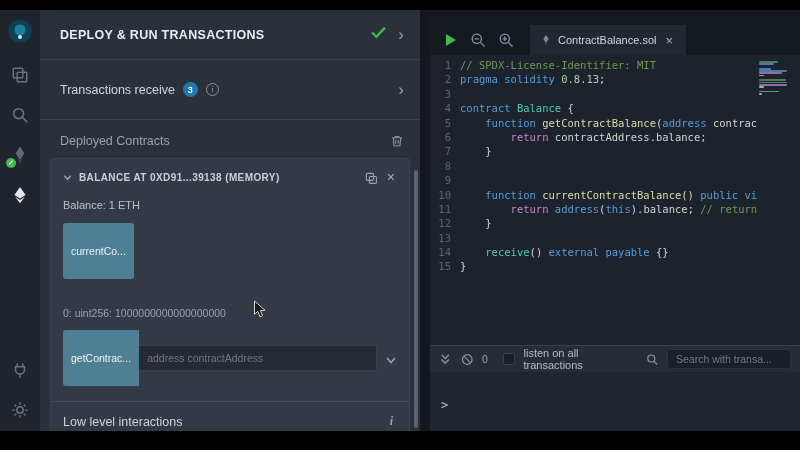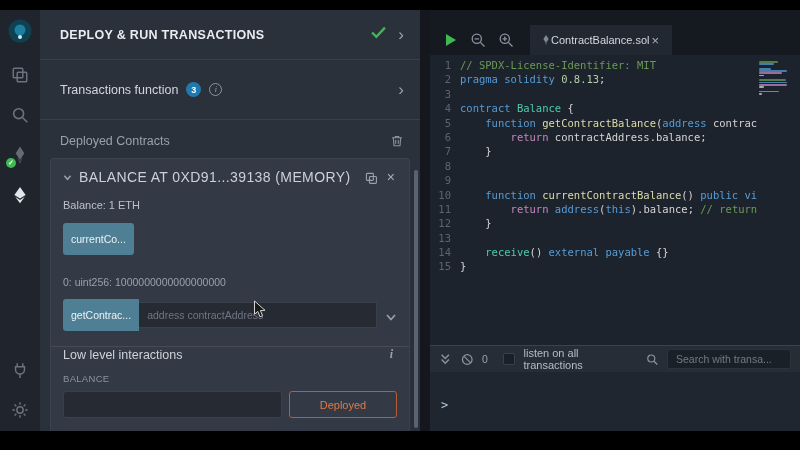--- a/index.html
+++ b/index.html
@@ -46,42 +46,42 @@
 
   .dc-row { display:flex; align-items:flex-start; padding:14px 16px 8px 8px;margin-left:12px; }
   .dc-row .lbl { flex:1; font-size:12.5px; color:#9aa1ac; }
   .trash { width:14px; height:14px; color:#8b93a0; cursor:pointer; }
   .trash svg { width:100%; height:100%; }
 
   .card { margin:2px 10px 0; background:#333945; border:1px solid rgba(255,255,255,.05);
           border-radius:4px; padding:9px 12px 14px; }
   .card-head { display:flex; align-items:center; gap:7px; }
   .card-head .acc svg { width:9px; height:9px; color:#9aa2ae; }
-  .card-head .ttl { flex:1; font-size:14px; font-weight:normal; letter-spacing:.4px; color:#ccd1d9; }
+  .card-head .ttl { flex:1; font-size:10px; font-weight:bold; letter-spacing:.4px; color:#ccd1d9; }
   .mini-icon { width:13px; height:13px; color:#9aa2ae; cursor:pointer; }
   .mini-icon svg { width:100%; height:100%; }
   .xclose { color:#aab0ba; font-size:14px; line-height:1; cursor:pointer; padding:0 2px; }
 
   .balance { margin-top:13px; font-size:11px; color:#bcc1c9; }
   .btn-teal { display:inline-block; background:#4e7f95; color:#eef2f5; font-size:10.5px;
-              padding:10px 8px; border-radius:3px; min-width:66px; text-align:center;
+              padding:22px 8px; border-radius:3px; min-width:66px; text-align:center;
               border:none; cursor:pointer; font-family:inherit; }
   .cur-btn { margin-top:12px; }
-  .output { margin-top:21px; font-size:10.5px; color:#9aa1ac; }
+  .output { margin-top:28px; font-size:10.5px; color:#9aa1ac; }
   .get-row { margin-top:11px; display:flex; align-items:center; }
   .get-row .btn-teal { border-radius:3px 0 0 3px; flex:none; }
   .addr-input { flex:1; height:26px; background:#262b33; border:1px solid #3a4049;
                 border-left:none; color:#d2d6dd; font-size:10.5px; padding:0 8px;
                 font-family:inherit; }
   .addr-input::placeholder { color:#6f7682; }
   .dd-chev { width:12px; height:12px; color:#9aa2ae; margin-left:8px; cursor:pointer; flex:none; }
   .dd-chev svg { width:100%; height:100%; }
 
   .card-div { border-top:1px solid rgba(255,255,255,.09); margin:15px -12px 0; }
-  .lli-row { display:flex; align-items:center; }
+  .lli-row { display:flex; align-items:center; margin-top:12px; }
   .lli-row .ttl { flex:1; font-size:12.5px; color:#ced3da; }
   .lli-i { font-family:"Liberation Serif",serif; font-style:italic; font-weight:bold;
            font-size:12px; color:#9aa2ae; padding:0 4px; }
   .calldata { margin-top:11px; font-size:9.5px; letter-spacing:.3px; color:#8b93a0; }
   .transact-row { margin-top:7px; display:flex; gap:7px; }
   .calldata-input { flex:1; height:27px; background:#262b33; border:1px solid #3a4049;
                     border-radius:3px; color:#d2d6dd; font-size:10.5px; padding:0 8px; }
   .transact-btn { width:108px; height:27px; background:transparent; border:1px solid #b85c3a;
                   border-radius:3px; color:#e07a45; font-size:11px; cursor:pointer;
                   font-family:inherit; }
@@ -90,21 +90,21 @@
 
   .panel-gap { width:10px; background:#14181e; flex:none; }
 
   
   .editor-area { flex:1; display:flex; flex-direction:column; background:#1d232c; min-width:0; }
   .tabbar { height:45px; background:#151a21; display:flex; align-items:flex-end; flex:none; }
   .tools { display:flex; align-items:center; height:30px; padding:0 12px; gap:12px; }
   .tool-icon { width:16px; height:16px; color:#8b93a0; cursor:pointer; }
   .tool-icon svg { width:100%; height:100%; }
   .tool-icon.play { color:#3fb950; }
-  .tab { height:30px; display:flex; align-items:center; background:#222831;
+  .tab { height:30px; display:flex; align-items:center; gap:7px; background:#222831;
          padding:0 11px; font-size:11px; color:#d3d7dd; cursor:pointer; margin-left:4px; }
   .tab .ficon { width:10px; height:10px; color:#8b93a0; }
   .tab .ficon svg { width:100%; height:100%; }
   .tab .xclose { font-size:13px; }
 
   .editor { flex:1; position:relative; overflow:hidden; padding-top:3px;
             font-family:"DejaVu Sans Mono", monospace; font-size:10.5px; line-height:14.4px; }
   .code-line { display:flex; height:14.4px; white-space:pre; }
   .ln { width:30px; padding-right:9px; text-align:right; color:#5b6472; flex:none; }
   .lt { white-space:pre; }
@@ -192,21 +192,21 @@
         <h1>DEPLOY &amp; RUN TRANSACTIONS</h1>
         <span class="ck">
           <svg viewBox="0 0 14 12" fill="none" stroke="#3fb950" stroke-width="2.2">
             <polyline points="1,6 5,10 13,1.5"></polyline>
           </svg>
         </span>
         <span class="chev">›</span>
       </header>
 
       <div class="tx-row">
-        <span>Transactions function</span>
+        <span>Transactions receive</span>
         <span class="badge">3</span>
         <span class="info-i">i</span>
         <span class="chev">›</span>
       </div>
 
       <div class="dc-row">
         <span class="lbl">Deployed Contracts</span>
         <span class="trash">
           <svg viewBox="0 0 14 14" fill="none" stroke="currentColor" stroke-width="1.1">
             <path d="M2 3.8h10M5.3 3.8V2.5h3.4v1.3M3.3 3.8l.7 8h6l.7-8M5.7 6v3.8M8.3 6v3.8"></path>

